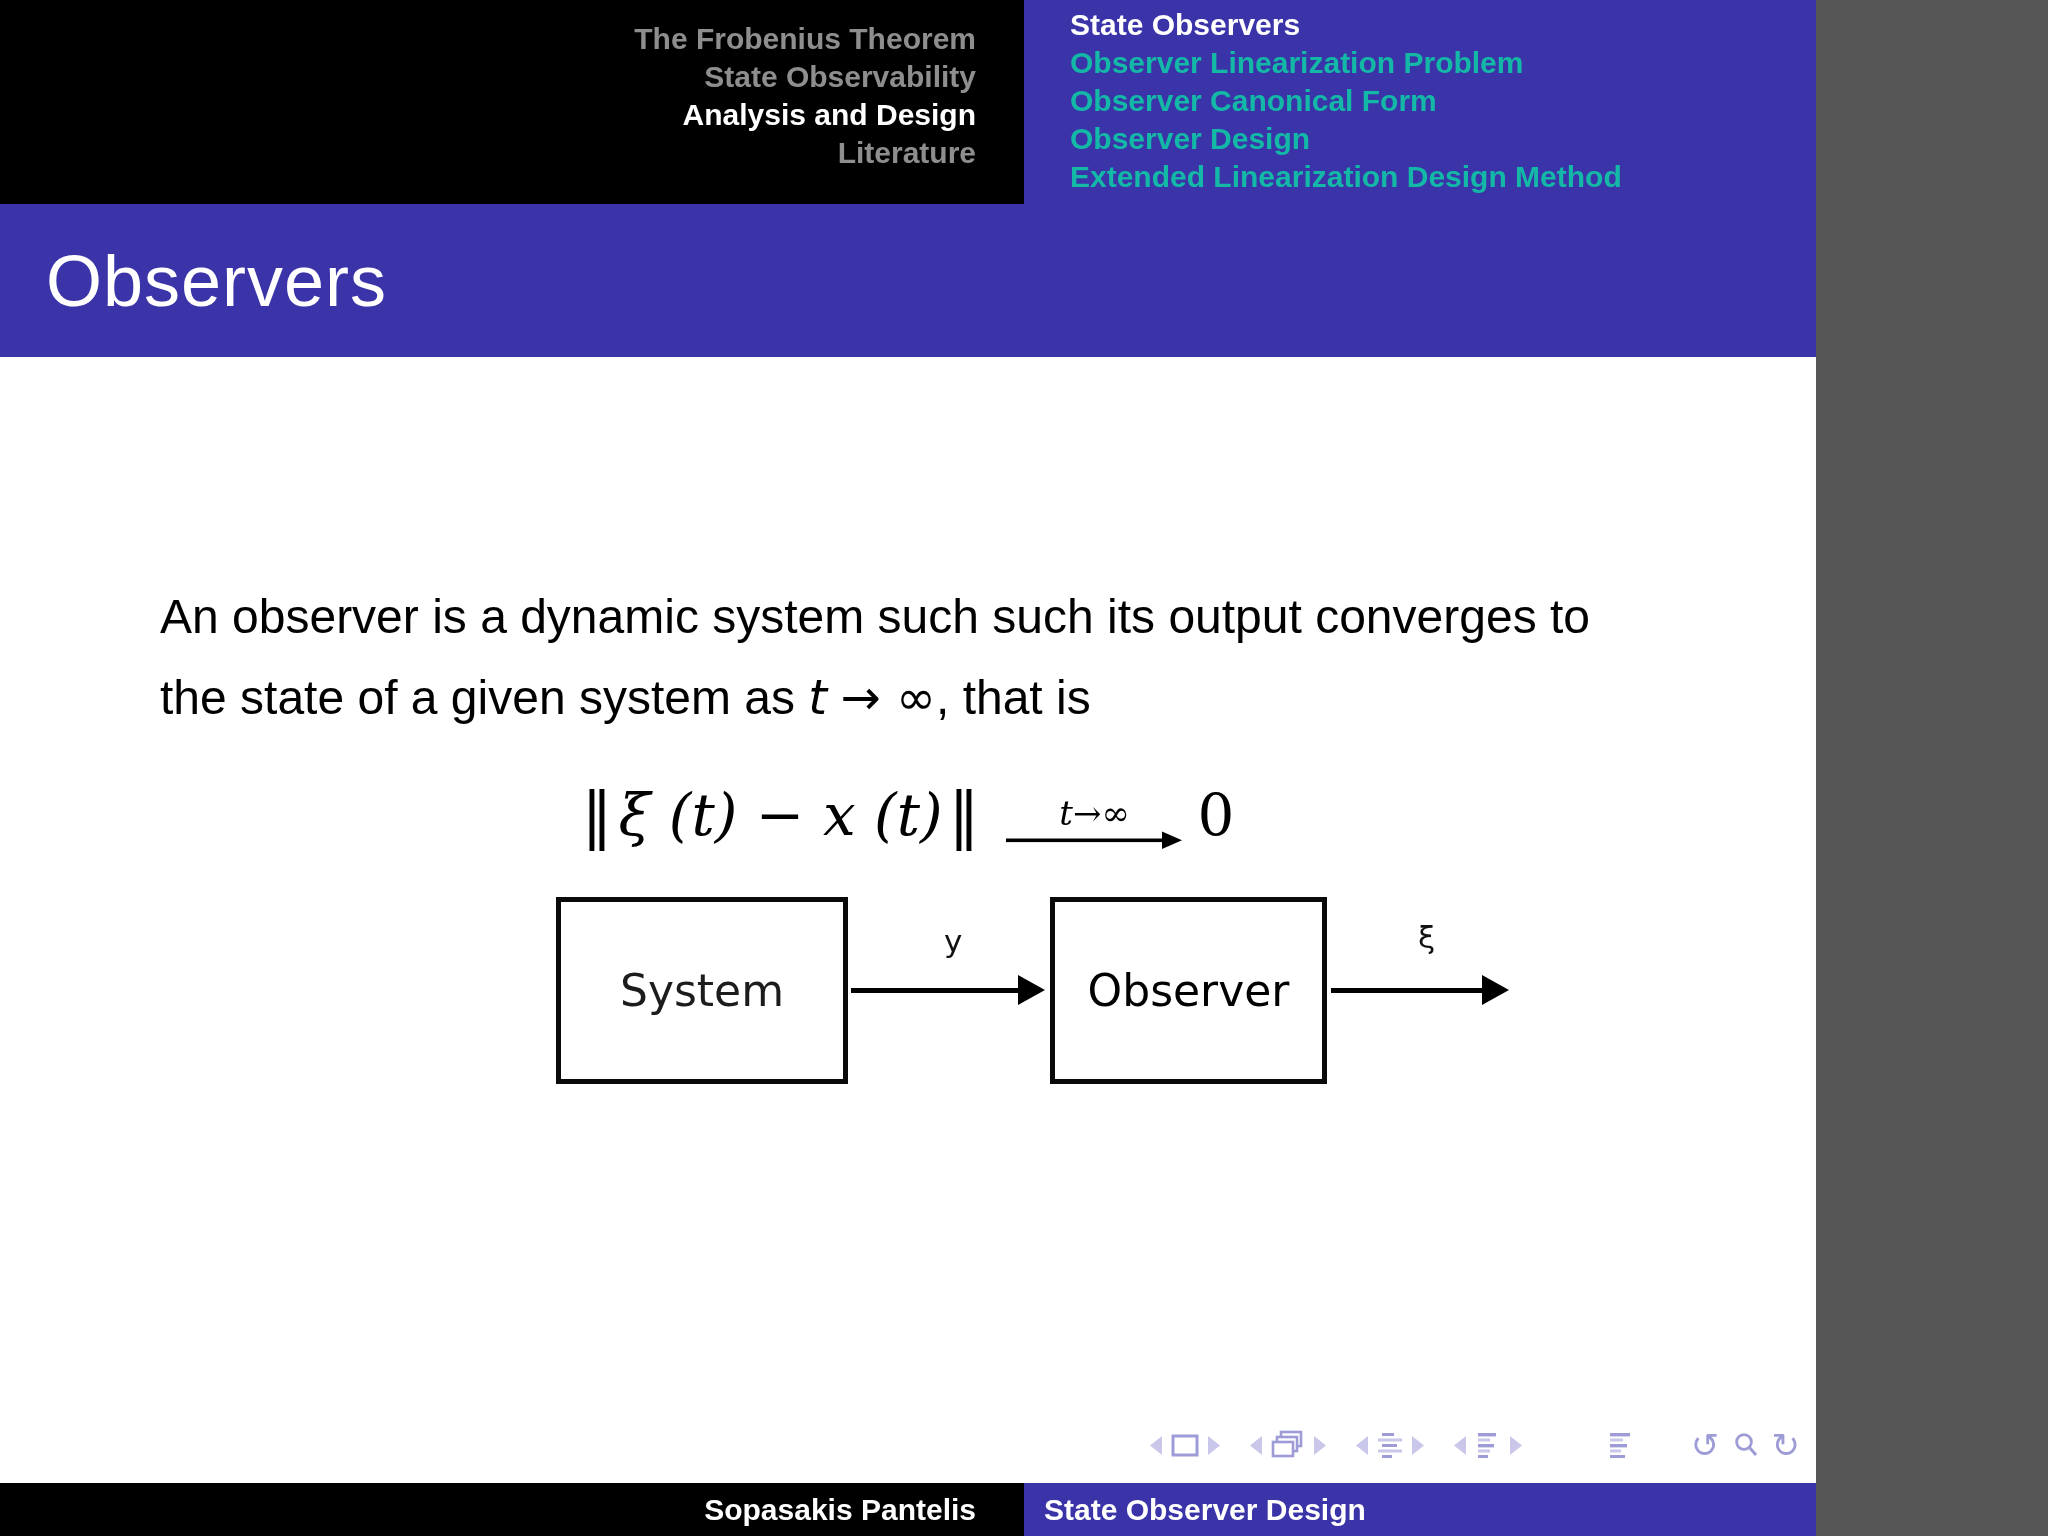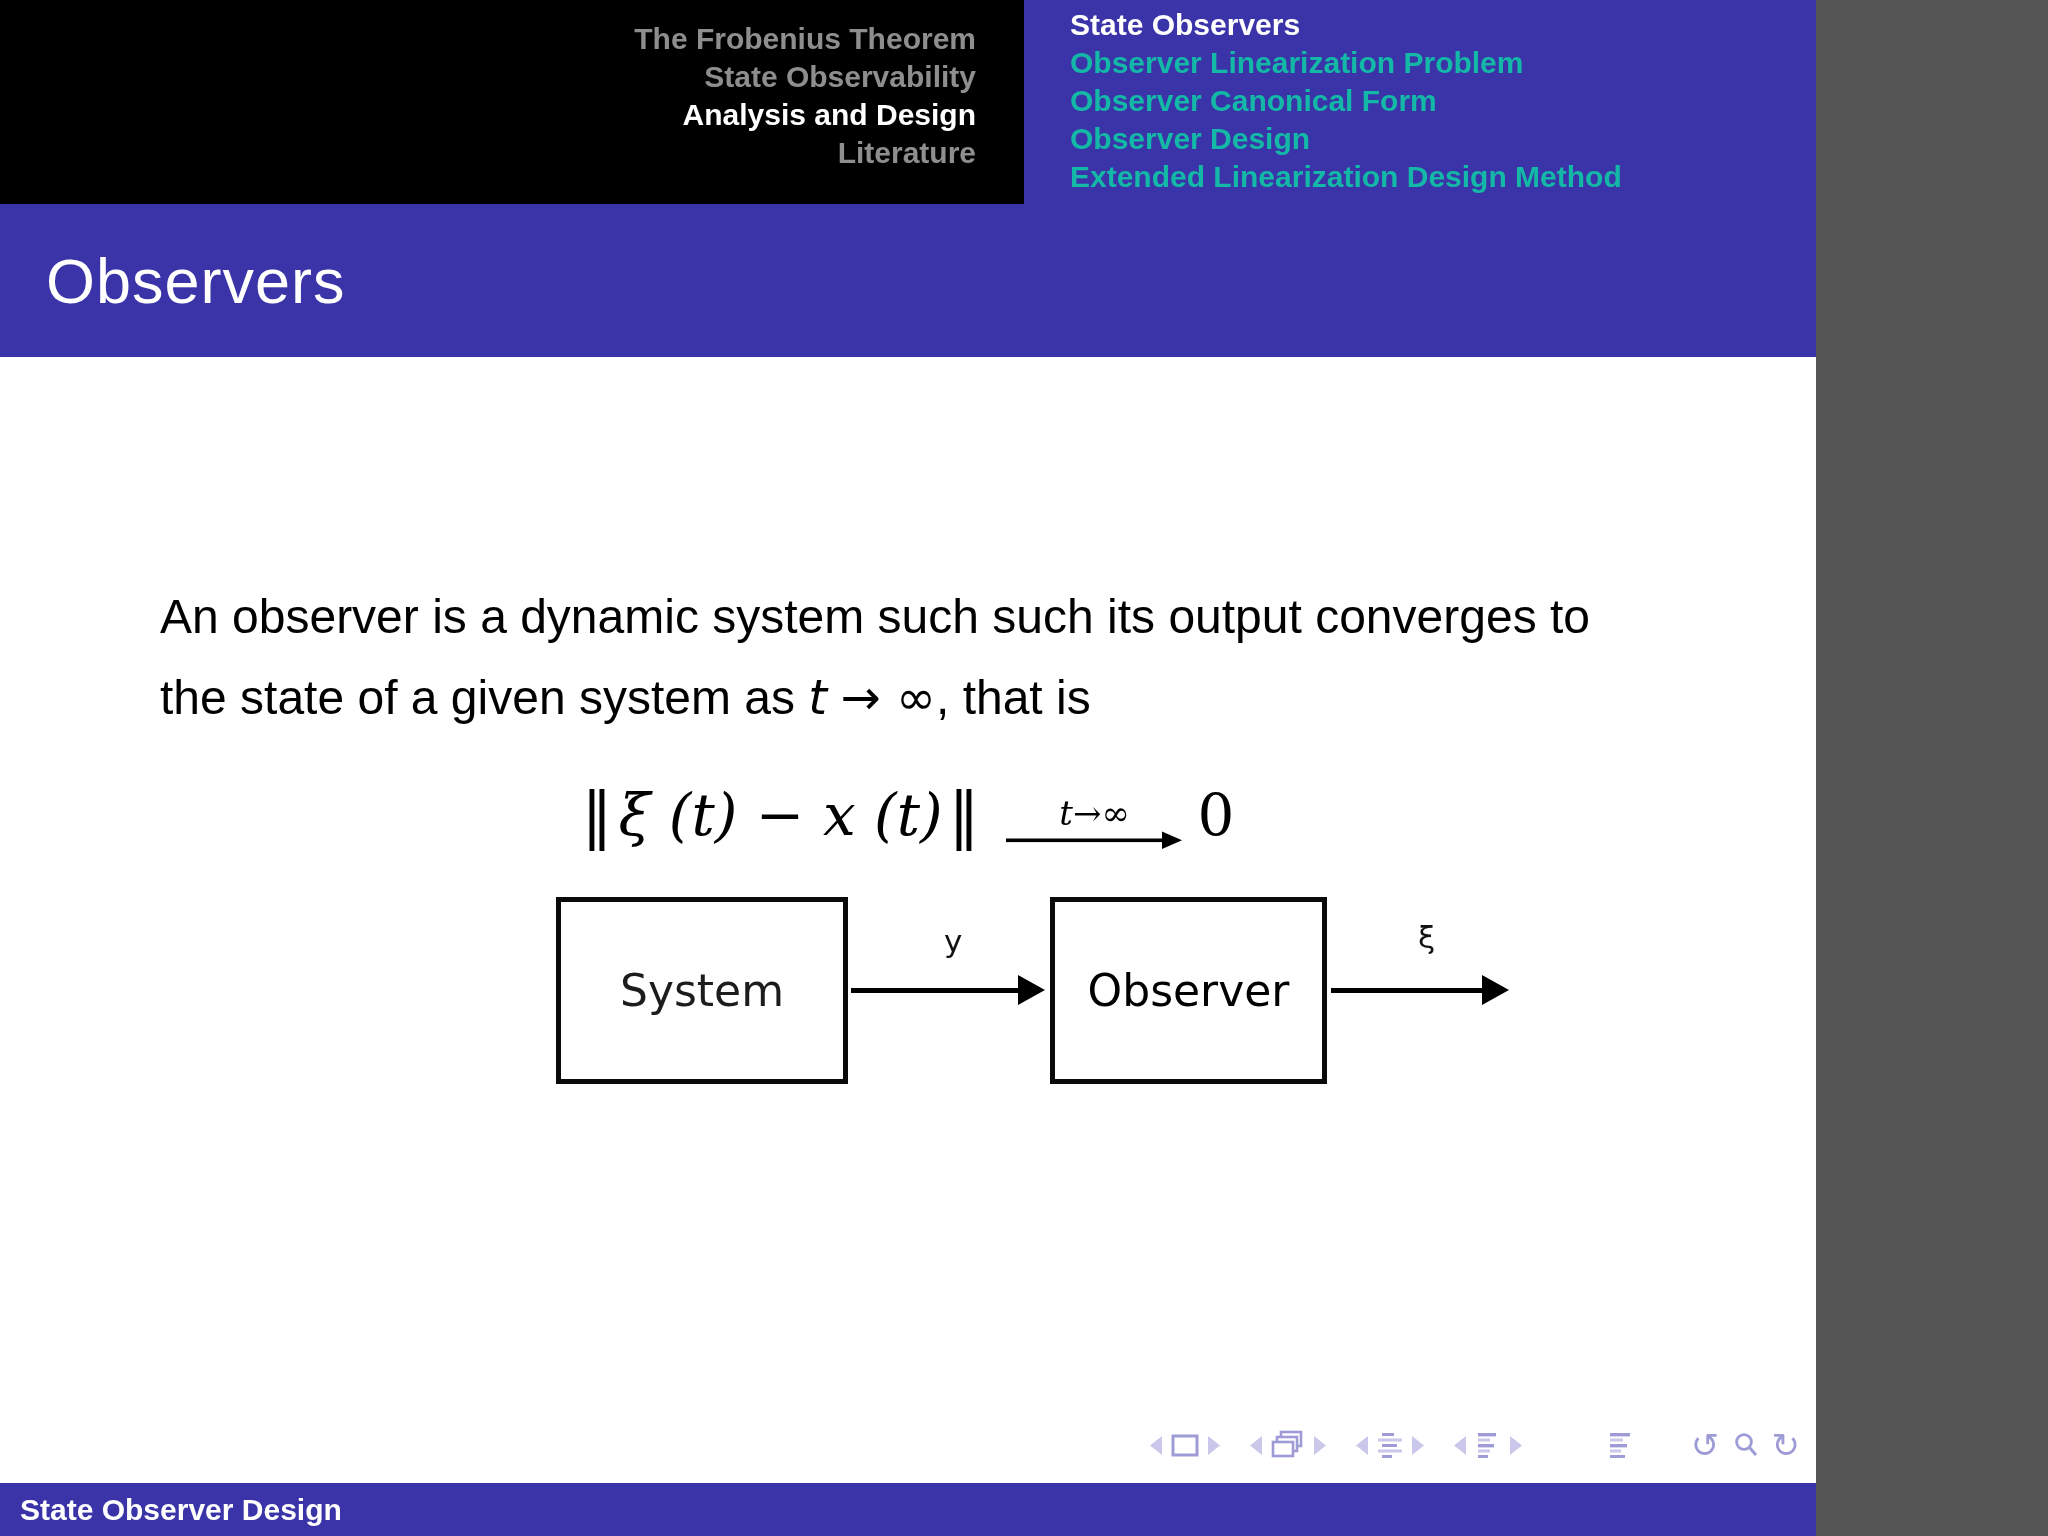--- a/index.html
+++ b/index.html
@@ -22,21 +22,21 @@
   .hdr-item{font-size:30px;font-weight:bold;line-height:38px;white-space:nowrap;cursor:pointer;}
   .header-left .hdr-item{color:#8e8e8e;}
   .header-left .hdr-item.active{color:#ffffff;}
   .header-right .hdr-item{color:#14b8a6;}
   .header-right .hdr-item.active{color:#ffffff;}
   
   .titlebar{
     height:153px;background:#3a34a8;display:flex;align-items:center;
     padding-left:46px;box-sizing:border-box;
   }
-  .titlebar .frame-title{color:#ffffff;font-size:63px;font-weight:normal;letter-spacing:1px;}
+  .titlebar .frame-title{color:#ffffff;font-size:72px;font-weight:normal;letter-spacing:1px;}
   
   .body{position:relative;}
   .para{margin:220px 0 0 160px;width:1740px;color:#000;}
   .para .pline{font-size:48px;line-height:80px;white-space:nowrap;}
   .math{font-family:"DejaVu Sans",sans-serif;}
   .mvar{font-style:italic;}
   
   .formula{margin-top:40px;display:flex;justify-content:center;align-items:center;
     font-family:"DejaVu Serif",serif;font-size:58px;color:#000;}
   .formula .norm{font-size:62px;font-weight:normal;}
@@ -207,18 +207,21 @@
       <span class="nav-char">↺</span>
       <svg class="nav-ic" width="26" height="27" viewBox="0 0 26 27">
           <circle cx="11" cy="10" r="7.4" fill="none" stroke="#9e9cd6" stroke-width="2.8"></circle>
           <line x1="16.5" y1="15.5" x2="23" y2="23" stroke="#9e9cd6" stroke-width="3"></line>
         </svg>
       <span class="nav-char">↻</span>
     </div>
   </div>
 
   <div class="footer">
+    <div class="footer-left">
+      <span class="ftxt">Sopasakis Pantelis</span>
+    </div>
     <div class="footer-right">
       <span class="ftxt">State Observer Design</span>
     </div>
   </div>
 
 </div>
 
 </body></html>

